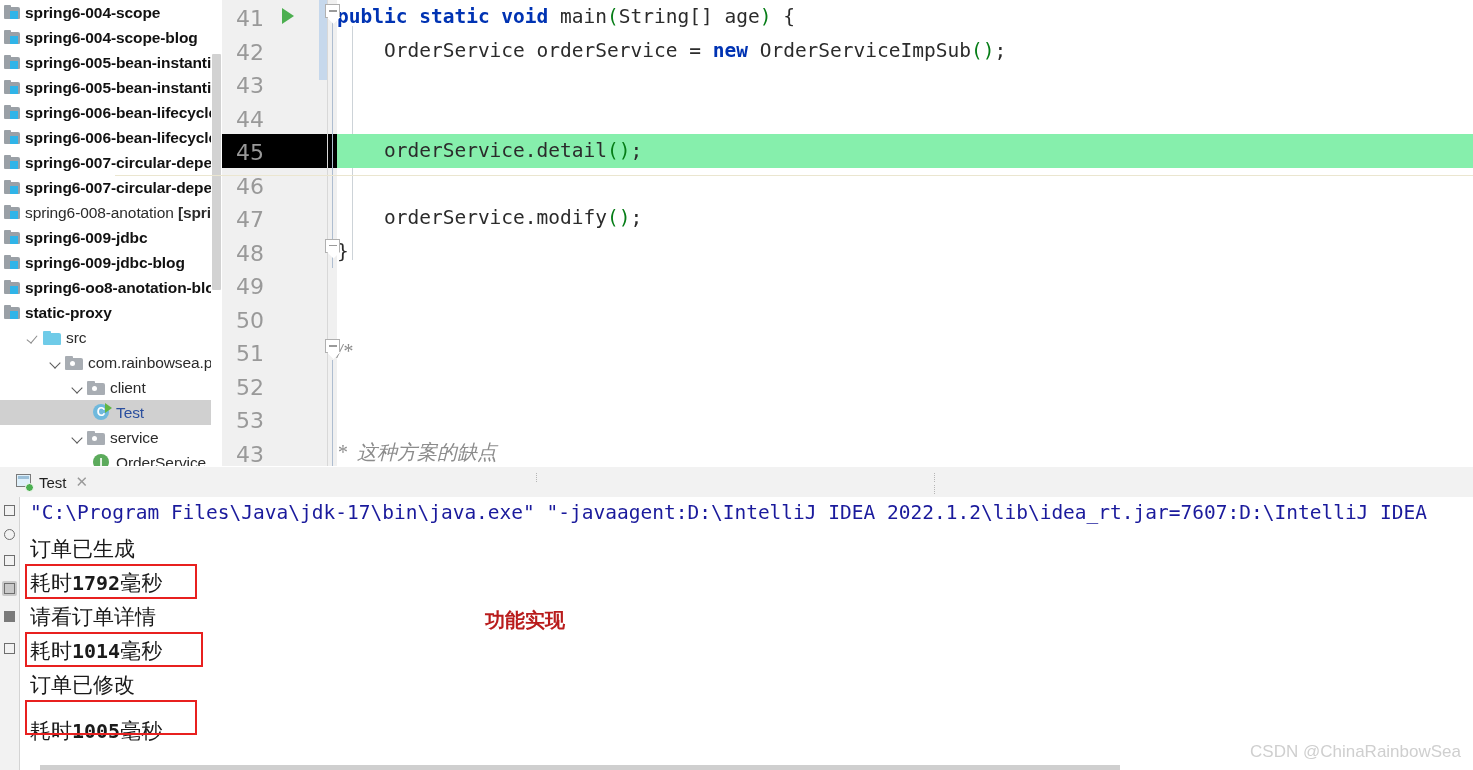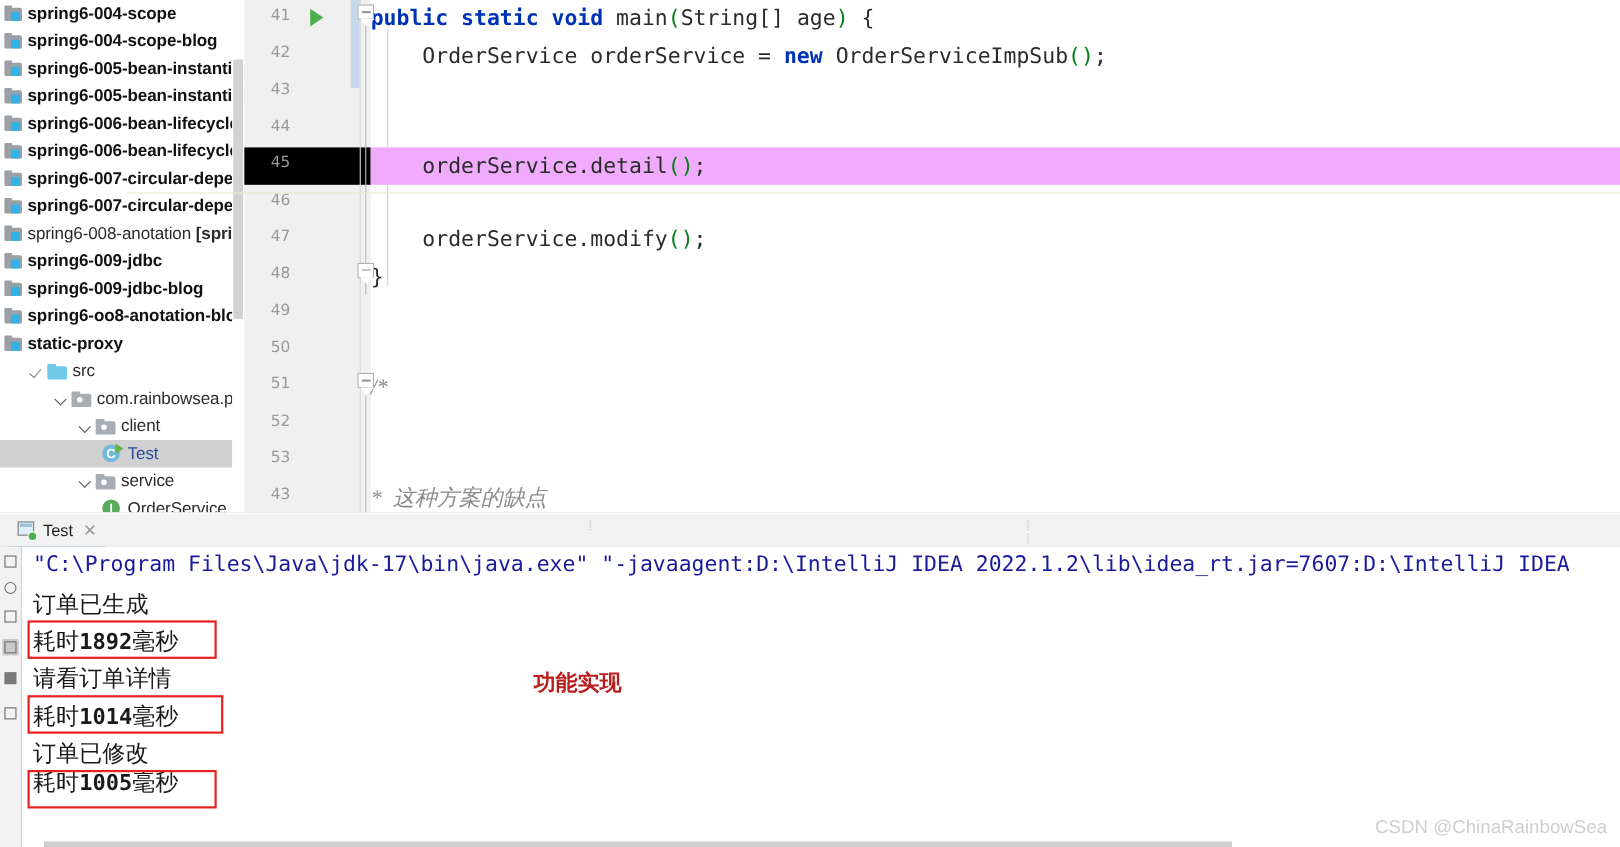--- a/index.html
+++ b/index.html
@@ -176,21 +176,21 @@
     background: #f0f0f0;
   }
   .gutter-row {
     position: absolute;
     left: 0; width: 115px; height: 33.5px;
   }
   .gutter-row.hl { background: #000000; }
   .lineno {
     position: absolute; right: 73px; top: 6px;
     font-family: "DejaVu Sans", sans-serif;
-    font-size: 14px;
+    font-size: 22px;
     color: #999999;
   }
   .run-marker {
     position: absolute; left: 60px; top: 8px;
     width: 0; height: 0;
     border-left: 12px solid #4caf50;
     border-top: 8px solid transparent;
     border-bottom: 8px solid transparent;
   }
   #gutter-sep {
@@ -245,21 +245,21 @@
   .code-line {
     position: absolute; left: 0;
     height: 33.5px;
     width: 1136px;
     font-family: "DejaVu Sans Mono", monospace;
     font-size: 19.5px;
     line-height: 33.5px;
     white-space: pre;
     color: #2b2b2b;
   }
-  .code-line.hl { background: #f0abfc; }
+  .code-line.hl { background: #86efac; }
   .kw { color: #0033b3; font-weight: bold; }
   .ty { color: #2b2b2b; }
   .brk { color: #067d17; }
   .cmt {
     color: #8c8c8c;
     font-style: italic;
     font-family: "Liberation Serif", serif;
     font-size: 20px;
   }
   #code-indent-guide {
@@ -694,27 +694,27 @@
         </div>
         <div class="side-btn" style="top: 144px;">
           <span class="side-glyph "></span>
         </div>
       </div>
 
     <div id="console-out">
       <div id="console-hscroll"></div>
     <div class="out-line" style="top: 4px; left: 10px;">"C:\Program Files\Java\jdk-17\bin\java.exe" "-javaagent:D:\IntelliJ IDEA 2022.1.2\lib\idea_rt.jar=7607:D:\IntelliJ IDEA </div>
         <div class="out-cn" style="top: 38px; left: 10px;">订单已生成</div>
-        <div class="out-cn" style="top: 72px; left: 10px;">耗时<b>1892</b>毫秒</div>
+        <div class="out-cn" style="top: 72px; left: 10px;">耗时<b>1792</b>毫秒</div>
         <div class="redbox" style="left: 5px; top: 67px; width: 172px; height: 35px;"></div>
         <div class="out-cn" style="top: 106px; left: 10px;">请看订单详情</div>
         <div class="out-cn" style="top: 140px; left: 10px;">耗时<b>1014</b>毫秒</div>
         <div class="redbox" style="left: 5px; top: 135px; width: 178px; height: 35px;"></div>
         <div class="out-cn" style="top: 174px; left: 10px;">订单已修改</div>
-        <div class="out-cn" style="top: 200px; left: 10px; text-align: center;">耗时<b>1005</b>毫秒</div>
+        <div class="out-cn" style="top: 220px; left: 10px; text-align: center;">耗时<b>1005</b>毫秒</div>
         <div class="redbox" style="left: 5px; top: 203px; width: 172px; height: 35px;"></div>
       </div>
 
     <svg class="arrows" width="1473" height="304">
       <g fill="#e8201f">
         <polygon points="420,613 262,563 265,556 423,606"></polygon>
         <polygon points="240,555 290,551 276,574 262,566"></polygon>
         <polygon points="463,653 322,700 319,692 460,646"></polygon>
         <polygon points="303,706 312,681 330,702 322,711"></polygon>
       </g>

